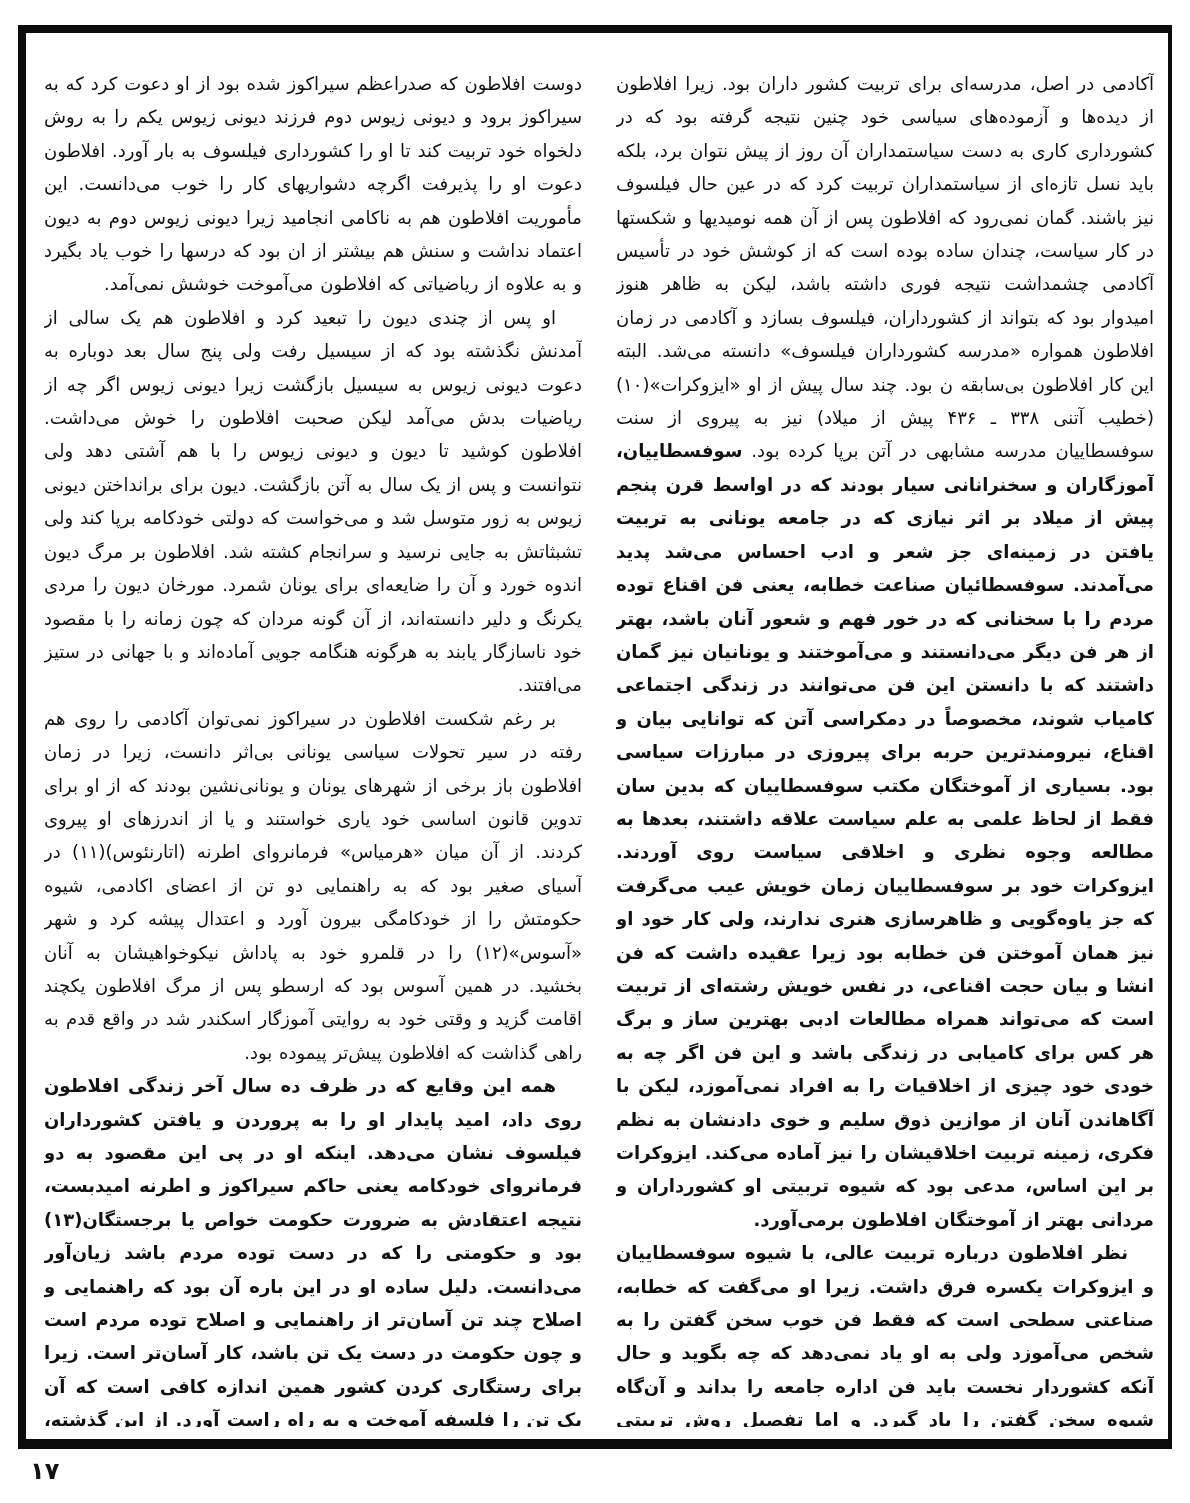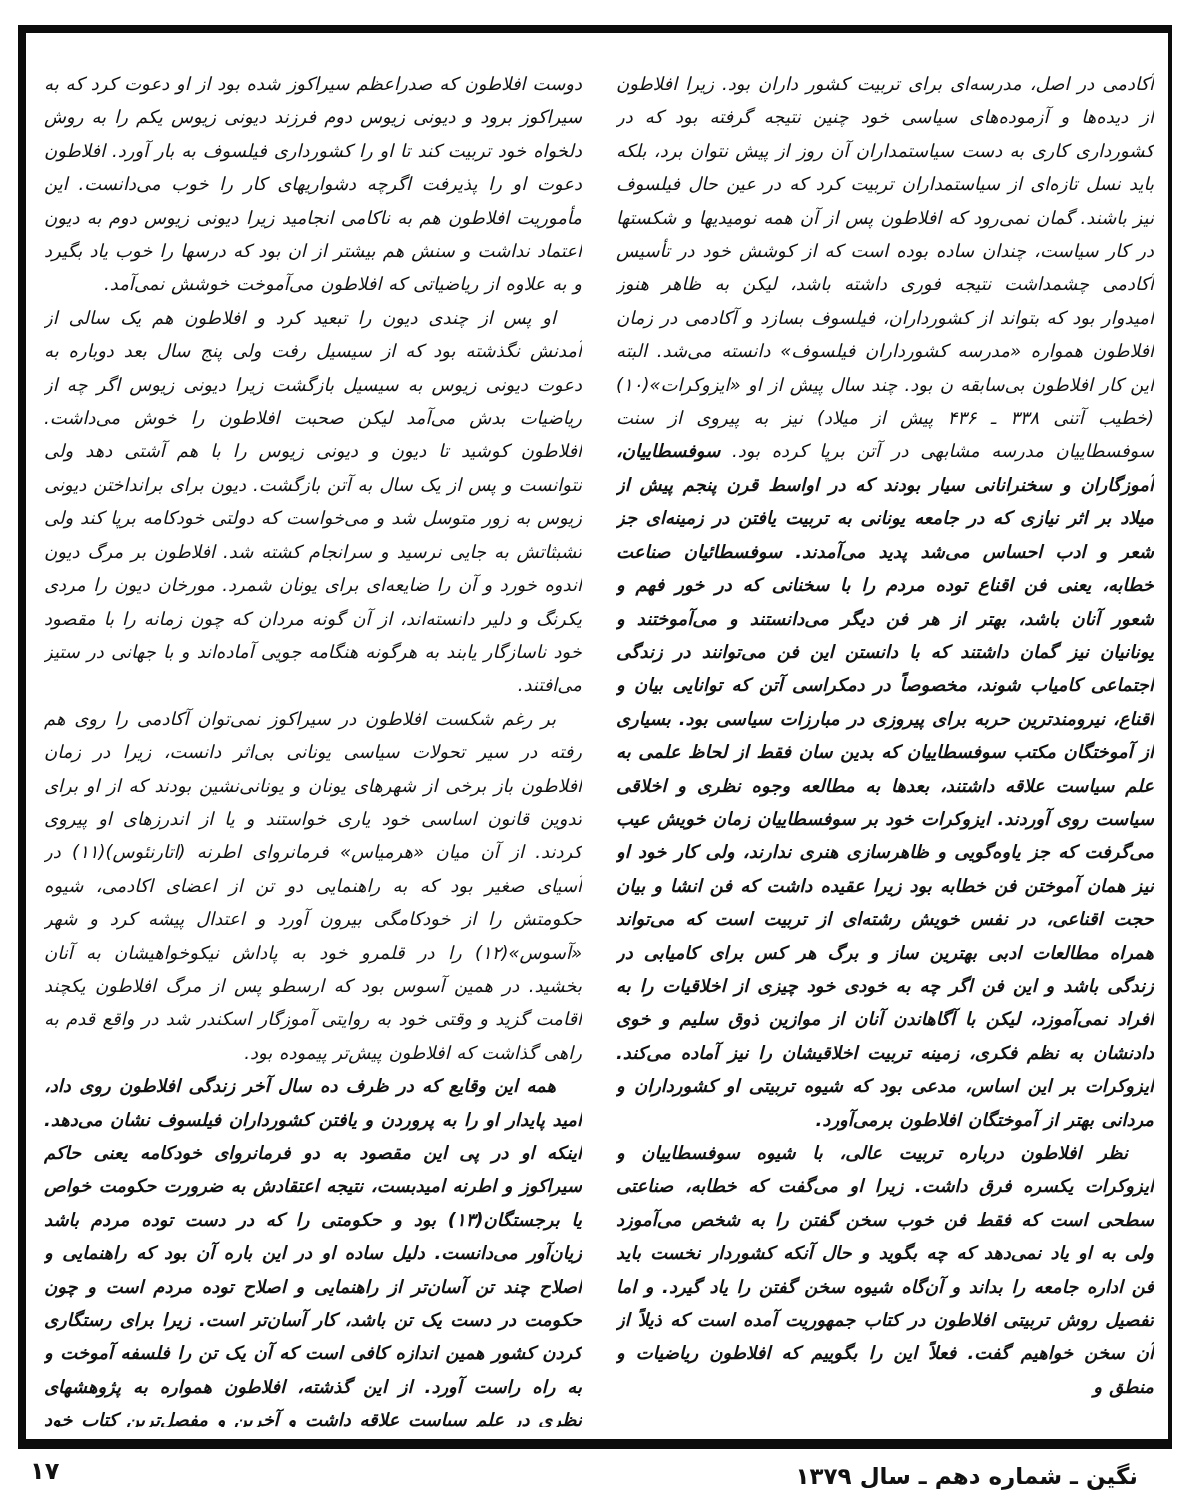--- a/index.html
+++ b/index.html
@@ -37,21 +37,21 @@
   }
   .col {
     flex: 1 1 0;
     overflow: hidden;
     text-align: justify;
     font-size: 18px;
     line-height: 33.4px;
     letter-spacing: 0;
     word-spacing: 1px;
   }
-  .col p { text-indent: 26px; font-style: italic; }
+  .col p { text-indent: 26px; }
   .col p.no-indent { text-indent: 0; }
   .w-bold { font-weight: bold; margin-top: 28px; }
   .w-normal { font-weight: normal; }
   .footer {
     position: absolute;
     bottom: 6px;
     left: 0;
     width: 100%;
     height: 44px;
   }
@@ -90,16 +90,15 @@
         <p><span class="w-normal">او پس از چندی دیون را تبعید کرد و افلاطون هم یک سالی از آمدنش نگذشته بود که از سیسیل رفت ولی پنج سال بعد دوباره به دعوت دیونی زیوس به سیسیل بازگشت زیرا دیونی زیوس اگر چه از ریاضیات بدش می‌آمد لیکن صحبت افلاطون را خوش می‌داشت. افلاطون کوشید تا دیون و دیونی زیوس را با هم آشتی دهد ولی نتوانست و پس از یک سال به آتن بازگشت. دیون برای برانداختن دیونی زیوس به زور متوسل شد و می‌خواست که دولتی خودکامه برپا کند ولی تشبثاتش به جایی نرسید و سرانجام کشته شد. افلاطون بر مرگ دیون اندوه خورد و آن را ضایعه‌ای برای یونان شمرد. مورخان دیون را مردی یکرنگ و دلیر دانسته‌اند، از آن گونه مردان که چون زمانه را با مقصود خود ناسازگار یابند به هرگونه هنگامه جویی آماده‌اند و با جهانی در ستیز می‌افتند.</span></p>
         <p><span class="w-normal">بر رغم شکست افلاطون در سیراکوز نمی‌توان آکادمی را روی هم رفته در سیر تحولات سیاسی یونانی بی‌اثر دانست، زیرا در زمان افلاطون باز برخی از شهرهای یونان و یونانی‌نشین بودند که از او برای تدوین قانون اساسی خود یاری خواستند و یا از اندرزهای او پیروی کردند. از آن میان «هرمیاس» فرمانروای اطرنه (اتارنئوس)(۱۱) در آسیای صغیر بود که به راهنمایی دو تن از اعضای اکادمی، شیوه حکومتش را از خودکامگی بیرون آورد و اعتدال پیشه کرد و شهر «آسوس»(۱۲) را در قلمرو خود به پاداش نیکوخواهیشان به آنان بخشید. در همین آسوس بود که ارسطو پس از مرگ افلاطون یکچند اقامت گزید و وقتی خود به روایتی آموزگار اسکندر شد در واقع قدم به راهی گذاشت که افلاطون پیش‌تر پیموده بود.</span></p>
         <p><span class="w-bold">همه این وقایع که در ظرف ده سال آخر زندگی افلاطون روی داد، امید پایدار او را به پروردن و یافتن کشورداران فیلسوف نشان می‌دهد. اینکه او در پی این مقصود به دو فرمانروای خودکامه یعنی حاکم سیراکوز و اطرنه امیدبست، نتیجه اعتقادش به ضرورت حکومت خواص یا برجستگان(۱۳) بود و حکومتی را که در دست توده مردم باشد زیان‌آور می‌دانست. دلیل ساده او در این باره آن بود که راهنمایی و اصلاح چند تن آسان‌تر از راهنمایی و اصلاح توده مردم است و چون حکومت در دست یک تن باشد، کار آسان‌تر است. زیرا برای رستگاری کردن کشور همین اندازه کافی است که آن یک تن را فلسفه آموخت و به راه راست آورد. از این گذشته، افلاطون همواره به پژوهشهای نظری در علم سیاست علاقه داشت و آخرین و مفصل‌ترین کتاب خود یعنی قوانین را درست پیش از</span></p>
       </div>
 
     </div>
   </div>
 
   <div class="footer">
     <div class="page-number">۱۷</div>
-    <div class="journal-info">نگین ـ شماره دهم ـ سال ۱۳۷۹</div>
   </div>
 
 </div>
 
 </body></html>

